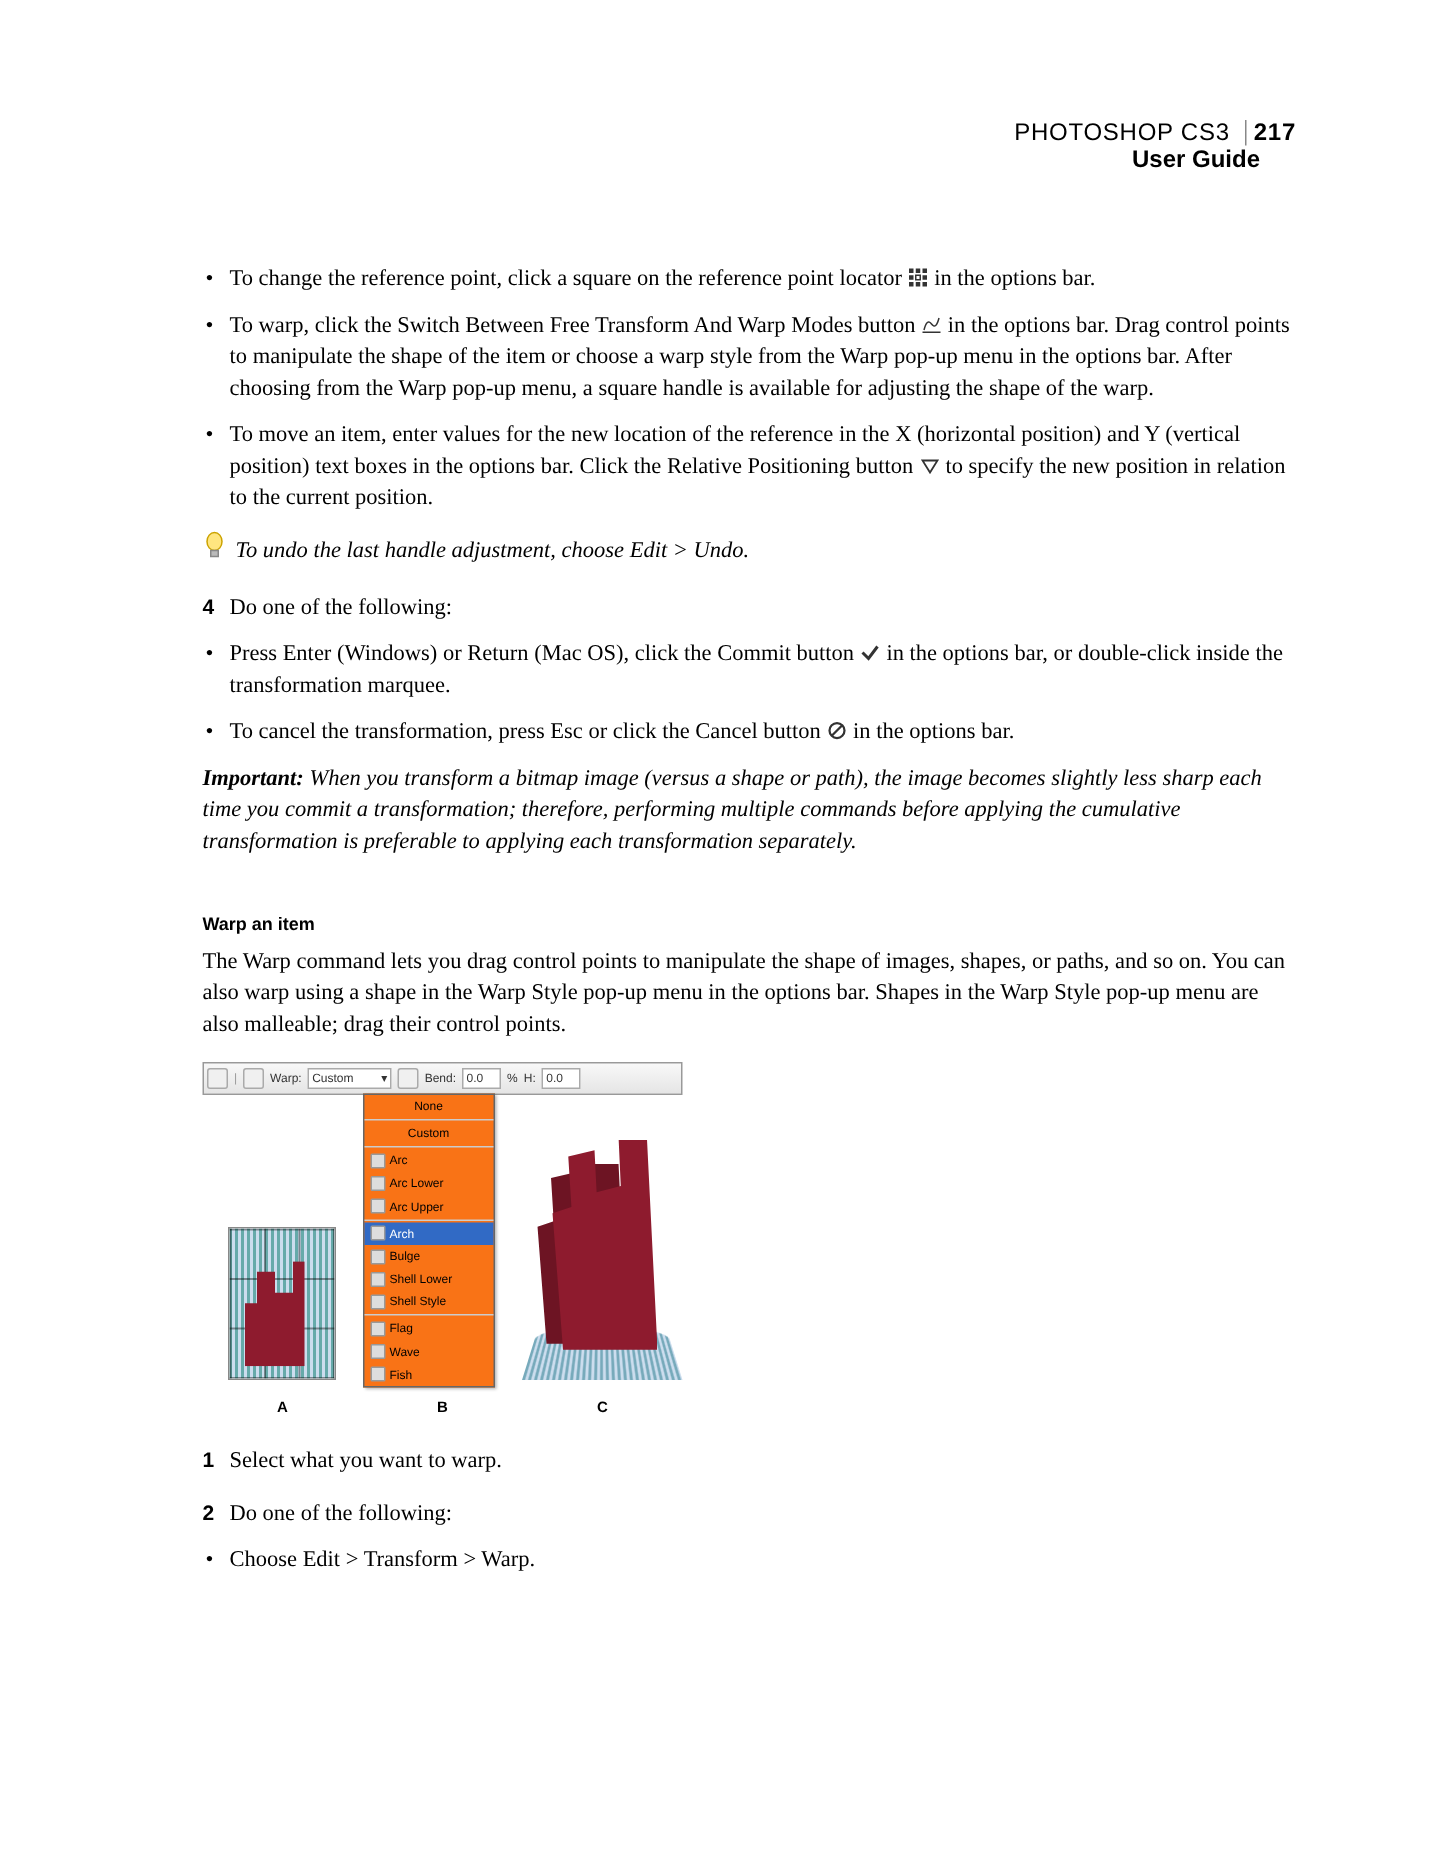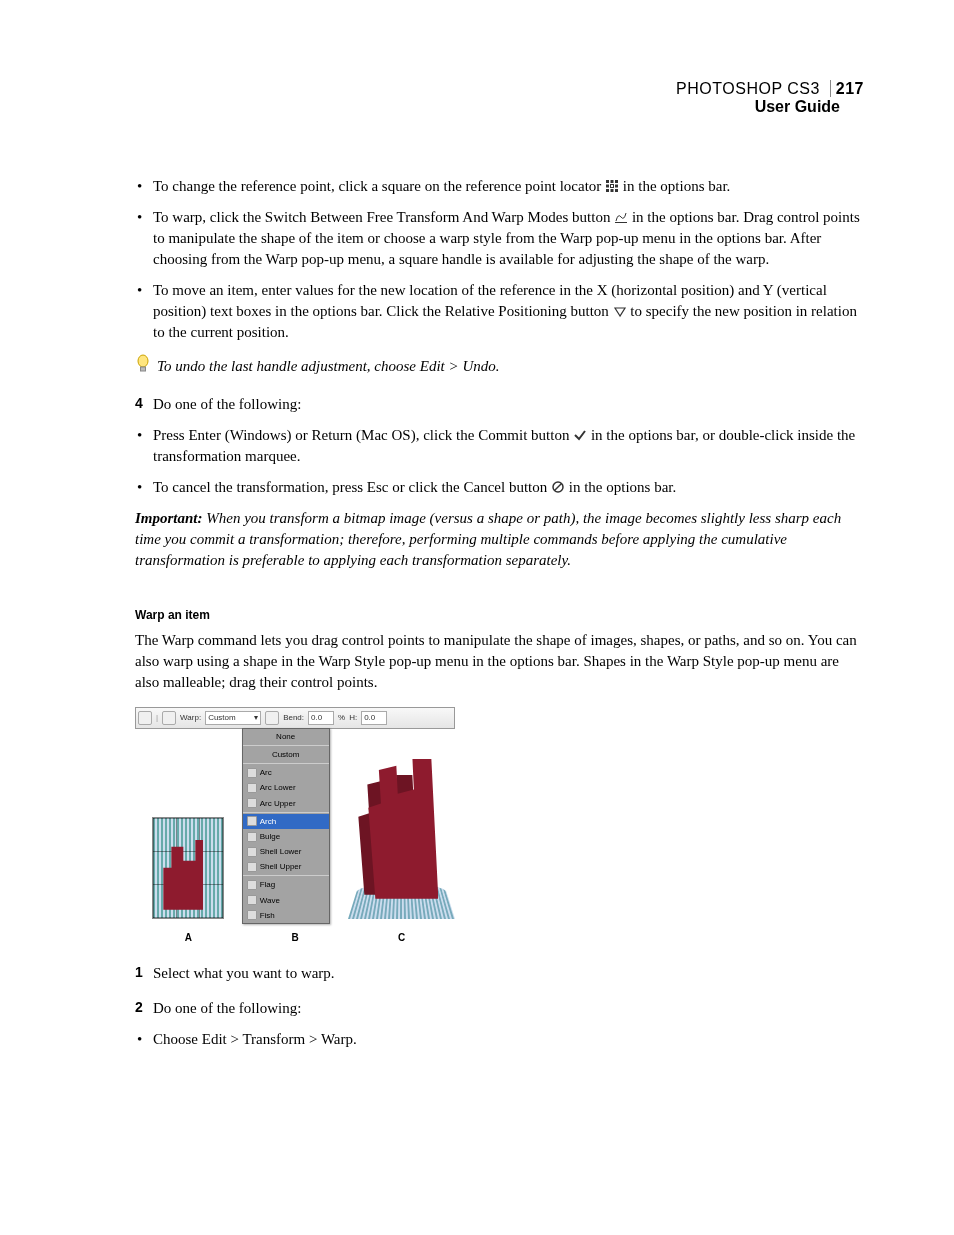--- a/index.html
+++ b/index.html
@@ -143,21 +143,21 @@
   .thumbA .grid{
     position:absolute; inset:0;
     background-image: linear-gradient(#0006 1px, transparent 1px), linear-gradient(90deg,#0006 1px, transparent 1px);
     background-size: 23px 33px;
   }
   .dropdown {
     position: absolute;
     top: -1px;
     left: 0;
     width: 86px;
-    background: #a3a3a3;
+    background: #f97316;
     border: 1px solid #666;
     font-family: Tahoma, sans-serif;
     font-size: 8px;
     box-shadow: 1px 1px 2px rgba(0,0,0,0.3);
   }
   .dropdown .dd-item {
     padding: 2px 4px;
     display:flex; align-items:center; gap:3px;
   }
   .dropdown .dd-sep { border-top:1px solid #ccc; margin:1px 0;}
@@ -344,21 +344,21 @@
             <div class="dd-item">
                 <span class="dd-ico"></span>
                 <span>Bulge</span>
               </div>
             <div class="dd-item">
                 <span class="dd-ico"></span>
                 <span>Shell Lower</span>
               </div>
             <div class="dd-item">
                 <span class="dd-ico"></span>
-                <span>Shell Upper</span>
+                <span>Shell Style</span>
               </div>
             <div class="dd-sep"></div>
             <div class="dd-item">
                 <span class="dd-ico"></span>
                 <span>Flag</span>
               </div>
             <div class="dd-item">
                 <span class="dd-ico"></span>
                 <span>Wave</span>
               </div>

